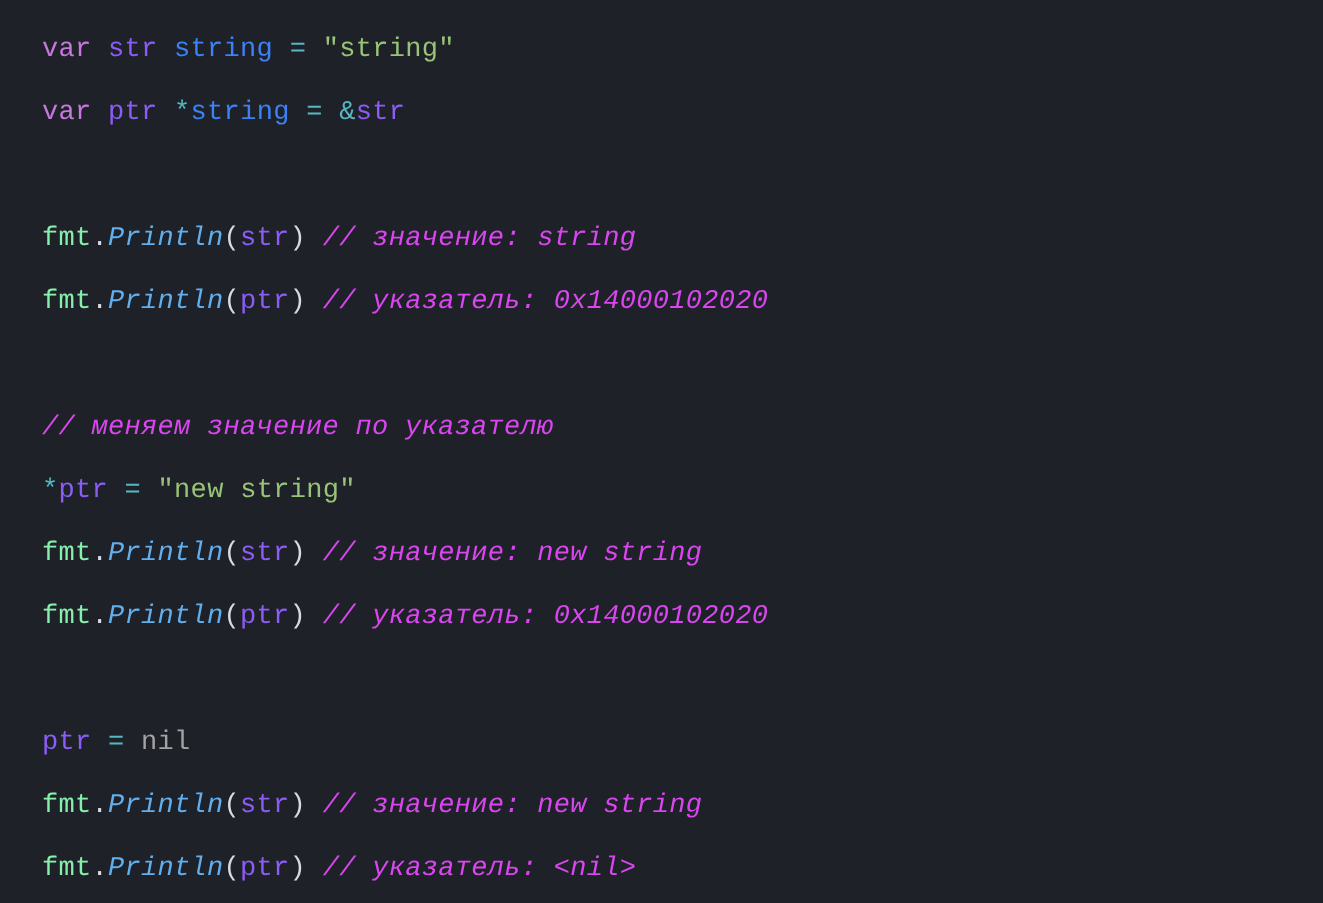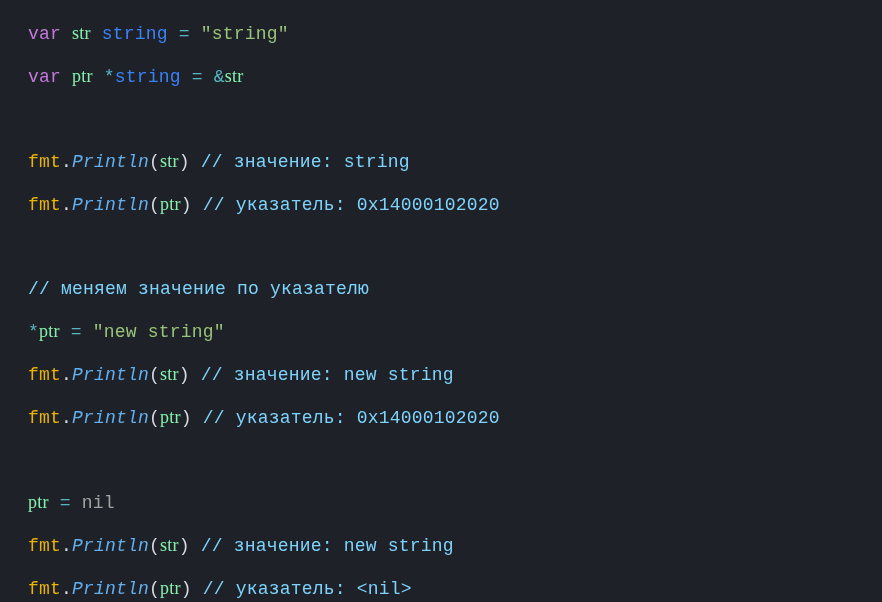--- a/index.html
+++ b/index.html
@@ -10,27 +10,27 @@
     line-height: 42px;
     padding: 12px 28px;
     color: #abb2bf;
     width: 882px;
     height: 602px;
     overflow: hidden;
     letter-spacing: 0.2px;
   }
   pre { font-family: inherit; }
   .kw   { color: #c678dd; margin-top: 20px; }   
-  .id   { color: #eab308; }   
+  .id   { color: #86efac; }   
   .typ  { color: #3b82f6; }   
   .str  { color: #98c379; }   
   .punc { color: #d7dae0; }   
   .op   { color: #56b6c2; }   
   .fn   { color: #61afef; font-style: italic; }   
-  .cm   { color: #7dd3fc; } 
+  .cm   { color: #d946ef; font-style: italic; } 
   .con  { color: #a3a3a3; }   
-  .wht  { color: #86efac; font-family: Liberation Serif, serif; }
+  .wht  { color: #8b5cf6; }
   .line { white-space: pre; }
 </style>
 </head>
 <body>
 
 <pre id="code"><div class="line"><span class="kw">var</span><span> </span><span class="wht">str</span><span> </span><span class="typ">string</span><span> </span><span class="op">=</span><span> </span><span class="str">"string"</span></div><div class="line"><span class="kw">var</span><span> </span><span class="wht">ptr</span><span> </span><span class="op">*</span><span class="typ">string</span><span> </span><span class="op">=</span><span> </span><span class="op">&amp;</span><span class="wht">str</span></div><div class="line">&nbsp;</div><div class="line"><span class="id">fmt</span><span class="punc">.</span><span class="fn">Println</span><span class="punc">(</span><span class="wht">str</span><span class="punc">)</span><span> </span><span class="cm">// значение: string</span></div><div class="line"><span class="id">fmt</span><span class="punc">.</span><span class="fn">Println</span><span class="punc">(</span><span class="wht">ptr</span><span class="punc">)</span><span> </span><span class="cm">// указатель: 0x14000102020</span></div><div class="line">&nbsp;</div><div class="line"><span class="cm">// меняем значение по указателю</span></div><div class="line"><span class="op">*</span><span class="wht">ptr</span><span> </span><span class="op">=</span><span> </span><span class="str">"new string"</span></div><div class="line"><span class="id">fmt</span><span class="punc">.</span><span class="fn">Println</span><span class="punc">(</span><span class="wht">str</span><span class="punc">)</span><span> </span><span class="cm">// значение: new string</span></div><div class="line"><span class="id">fmt</span><span class="punc">.</span><span class="fn">Println</span><span class="punc">(</span><span class="wht">ptr</span><span class="punc">)</span><span> </span><span class="cm">// указатель: 0x14000102020</span></div><div class="line">&nbsp;</div><div class="line"><span class="wht">ptr</span><span> </span><span class="op">=</span><span> </span><span class="con">nil</span></div><div class="line"><span class="id">fmt</span><span class="punc">.</span><span class="fn">Println</span><span class="punc">(</span><span class="wht">str</span><span class="punc">)</span><span> </span><span class="cm">// значение: new string</span></div><div class="line"><span class="id">fmt</span><span class="punc">.</span><span class="fn">Println</span><span class="punc">(</span><span class="wht">ptr</span><span class="punc">)</span><span> </span><span class="cm">// указатель: &lt;nil&gt;</span></div></pre>
 
 </body></html>

